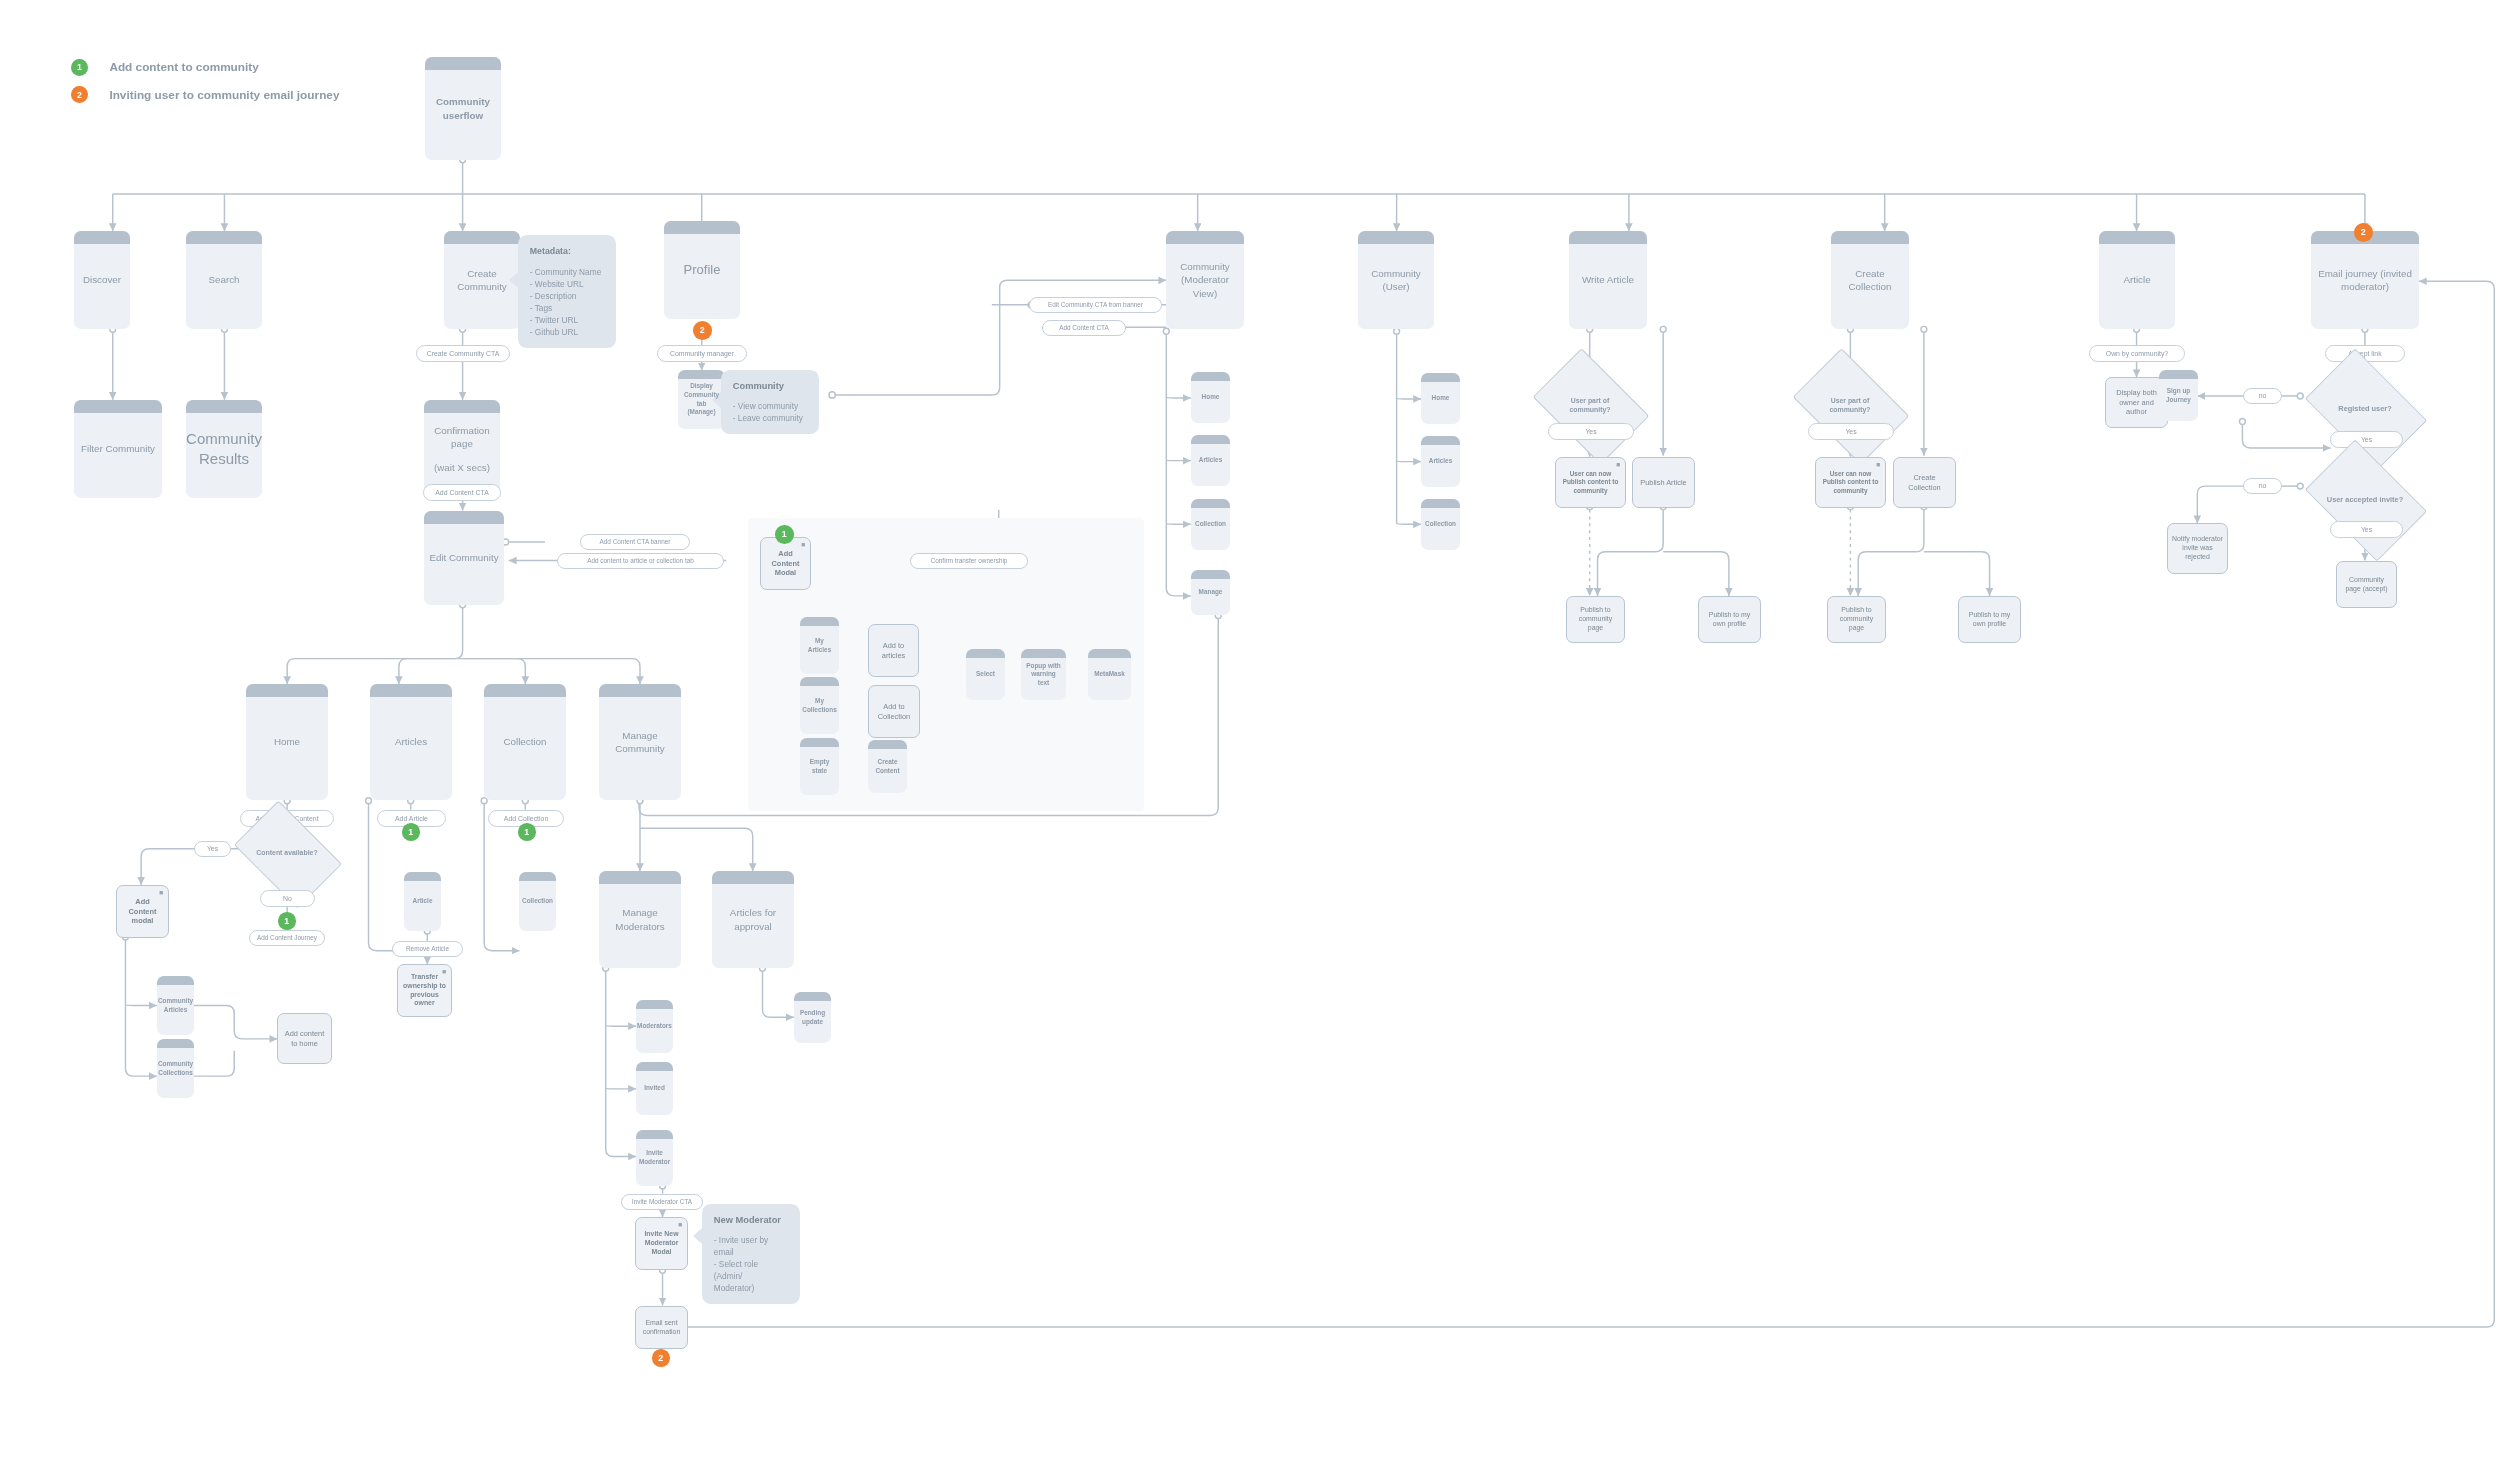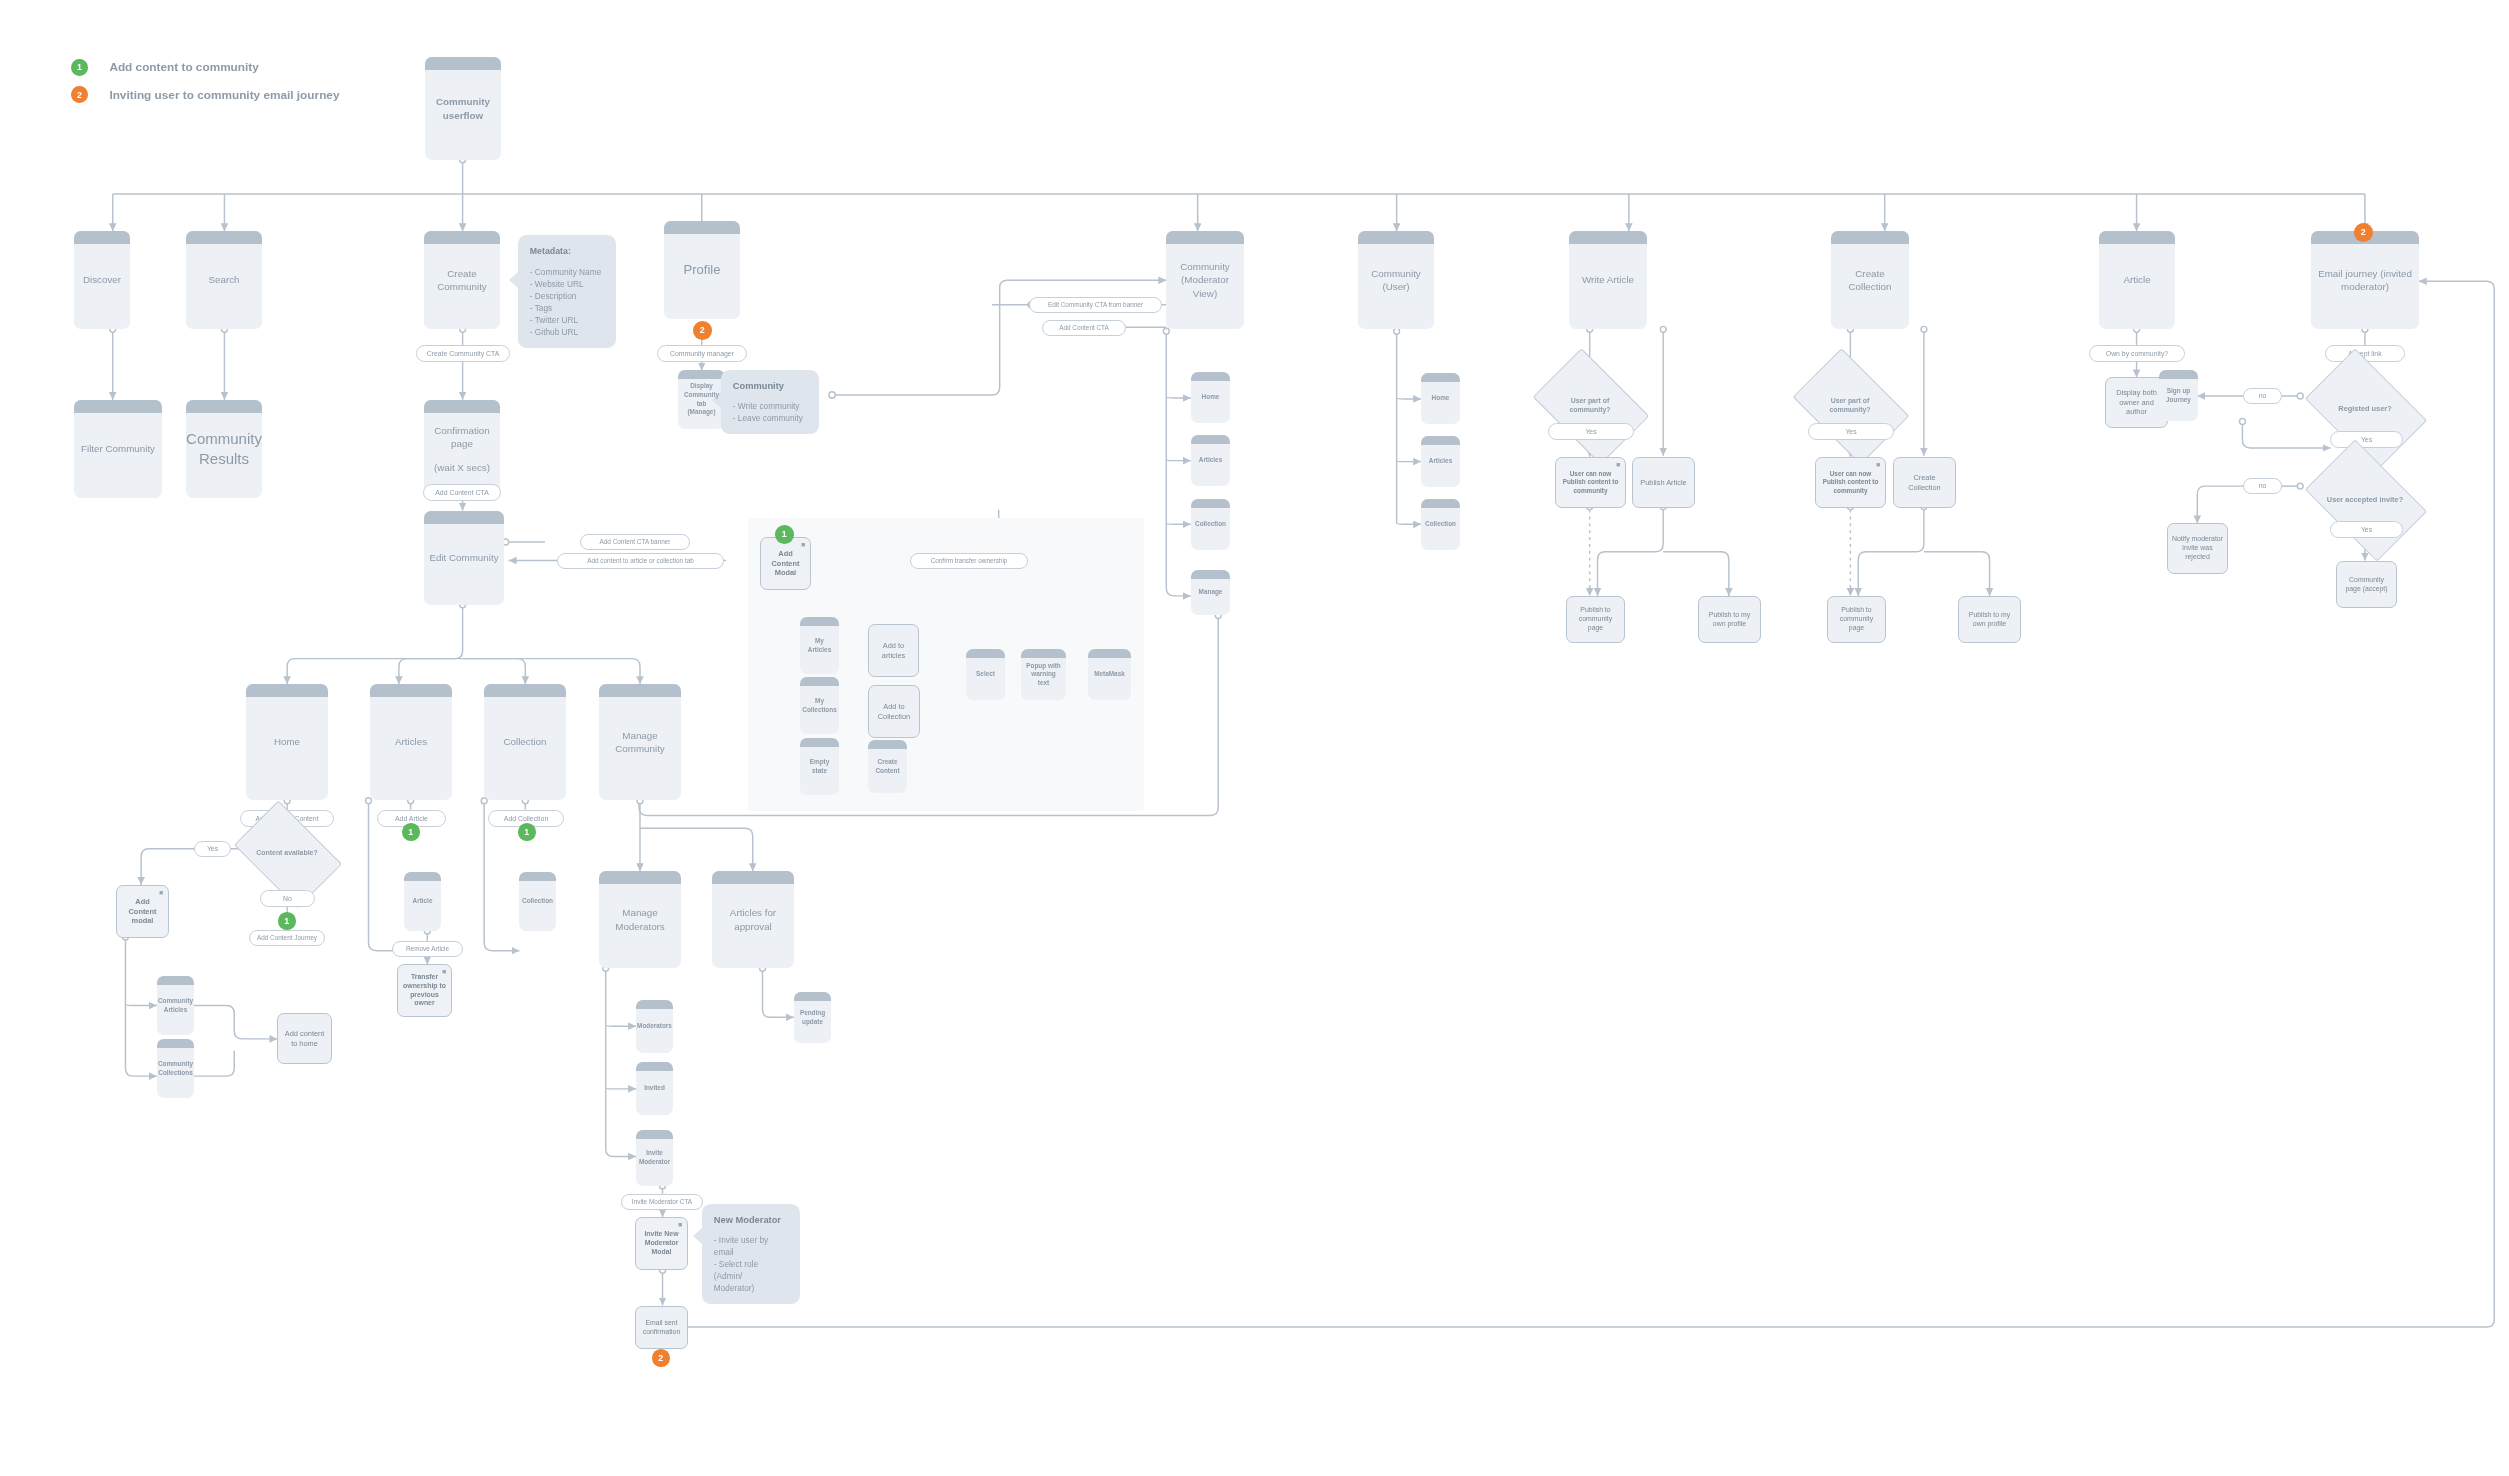--- a/index.html
+++ b/index.html
@@ -301,21 +301,21 @@
   <div class="grouppanel" style="left:748px;top:518px;width:396px;height:293px"></div>
 
   <div class="node" style="left:74px;top:231px;width:56px;height:98px;font-size:9.8px">
     <div class="hdr"></div>
     <div class="lbl">Discover</div>
   </div>
   <div class="node" style="left:186px;top:231px;width:76px;height:98px;font-size:9.8px">
     <div class="hdr"></div>
     <div class="lbl">Search</div>
   </div>
-  <div class="node" style="left:424px;top:231px;width:76px;height:98px;font-size:9.8px">
+  <div class="node" style="left:444px;top:231px;width:76px;height:98px;font-size:9.8px">
     <div class="hdr"></div>
     <div class="lbl">Create Community</div>
   </div>
   <div class="node" style="left:664px;top:221px;width:76px;height:98px;font-size:13px">
     <div class="hdr"></div>
     <div class="lbl">Profile</div>
   </div>
   <div class="node" style="left:1166px;top:231px;width:78px;height:98px;font-size:9.8px">
     <div class="hdr"></div>
     <div class="lbl">Community (Moderator View)</div>
@@ -371,21 +371,21 @@
 
   <div class="badge o" style="left:693px;top:321px;width:18.6px;height:18.6px;font-size:8.8px">2</div>
   <div class="pill" style="left:657px;top:345px;width:90px;height:16.7px;font-size:6.9px">Community manager</div>
   <div class="node small" style="left:678px;top:370px;width:47px;height:59px;font-size:6.4px;font-weight:bold">
     <div class="hdr"></div>
     <div class="lbl">Display Community tab (Manage)</div>
   </div>
   <div class="note" style="left:721px;top:370px;width:98px;font-size:8.3px">
     <div class="nbeak left" style="top:21.6px"></div>
     <span class="ntitle" style="font-size:9.3px;margin-bottom:6.9px">Community</span>
-    <div>- Write community</div>
+    <div>- View community</div>
     <div>- Leave community</div>
   </div>
 
   <div class="pill" style="left:1029px;top:297px;width:133px;height:15.7px;font-size:6.4px">Edit Community CTA from banner</div>
   <div class="pill" style="left:1042px;top:320px;width:84px;height:15.7px;font-size:6.4px">Add Content CTA</div>
 
   <div class="node small" style="left:1191px;top:372px;width:39px;height:51px;font-size:6.4px;font-weight:bold">
     <div class="hdr"></div>
     <div class="lbl">Home</div>
   </div>

